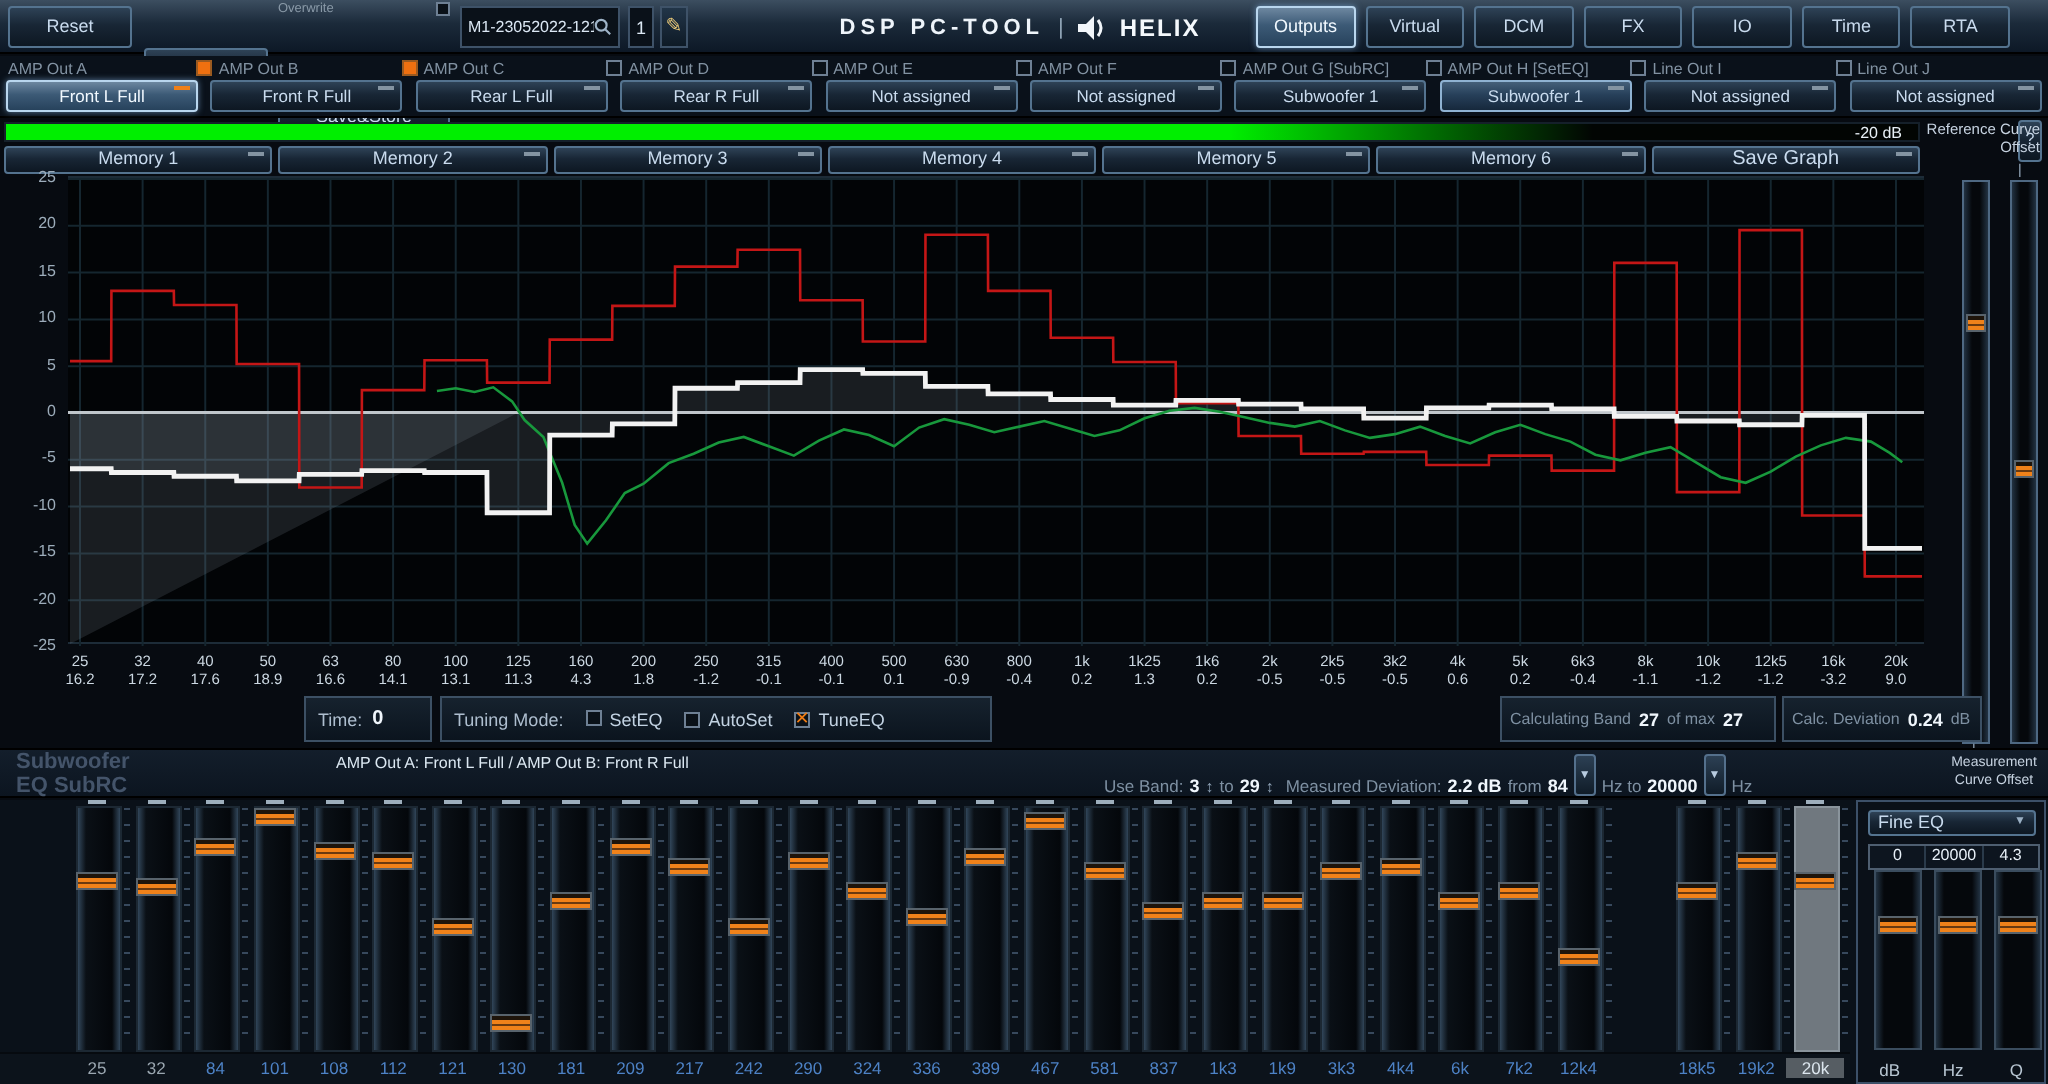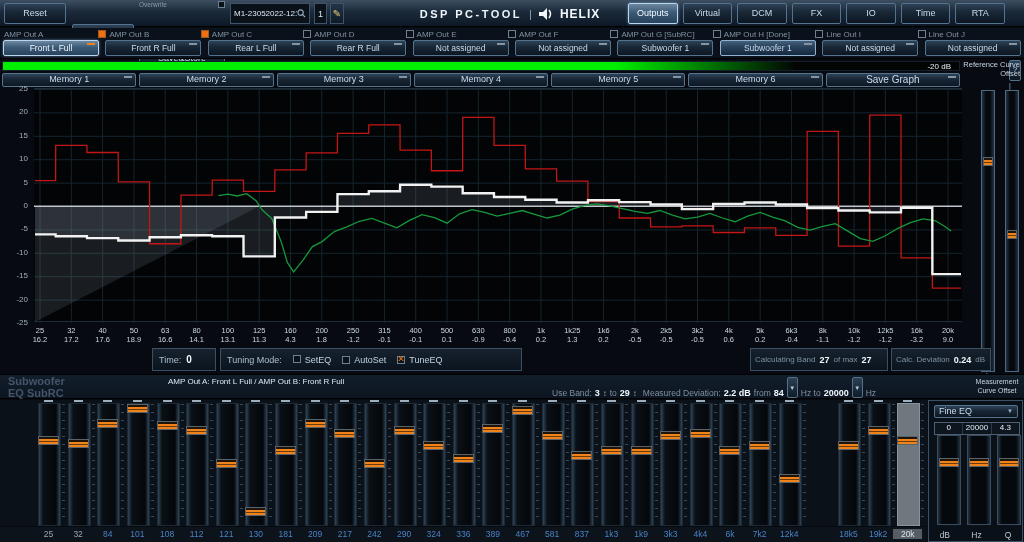--- a/index.html
+++ b/index.html
@@ -162,21 +162,21 @@
       <div class="chcell" style="left: 614.4px;">
         <div class="chhdr" style="left: -4px;">
           <div class="chk"></div>
           <div class="chname">AMP Out G [SubRC]</div>
         </div>
         <div class="btn chbtn">Subwoofer 1<div class="dash"></div></div>
       </div>
       <div class="chcell" style="left: 716.8px;">
         <div class="chhdr" style="left: -4px;">
           <div class="chk"></div>
-          <div class="chname">AMP Out H [Done]</div>
+          <div class="chname">AMP Out H [SetEQ]</div>
         </div>
         <div class="btn chbtn hi">Subwoofer 1<div class="dash"></div></div>
       </div>
       <div class="chcell" style="left: 819.2px;">
         <div class="chhdr" style="left: -4px;">
           <div class="chk"></div>
           <div class="chname">Line Out I</div>
         </div>
         <div class="btn chbtn">Not assigned<div class="dash"></div></div>
       </div>
@@ -344,21 +344,21 @@
     <span>Analyzer</span>
   </div>
   <div class="btn abs" style="left:72px;top:348px;width:76px;height:23px;flex-direction:column;font-size:8px;">
     <span>Start</span>
     <span>Measurement</span>
   </div>
   <div class="grp abs" style="left:152px;top:348px;width:64px;height:23px;">
     <span class="lbl" style="font-size:9px;color:#aebecf;">Time:</span>
     <span class="val">0</span>
   </div>
-  <div class="grp abs" id="tuning-group" style="left:220px;top:348px;width:302px;height:23px;">
+  <div class="grp abs" id="tuning-group" style="left:220px;top:348px;width:276px;height:23px;">
     <span class="lbl" style="font-size:9px;color:#aebecf;">Tuning Mode:</span>
   <div style="display: flex; align-items: flex-start; gap: 4px; margin-left: 6px;">
         <div class="chk"></div>
         <div style="font-size: 9px; color: rgb(194, 210, 226);">SetEQ</div>
       </div>
       <div style="display: flex; align-items: center; gap: 4px; margin-left: 6px;">
         <div class="chk"></div>
         <div style="font-size: 9px; color: rgb(194, 210, 226);">AutoSet</div>
       </div>
       <div style="display: flex; align-items: center; gap: 4px; margin-left: 6px;">

